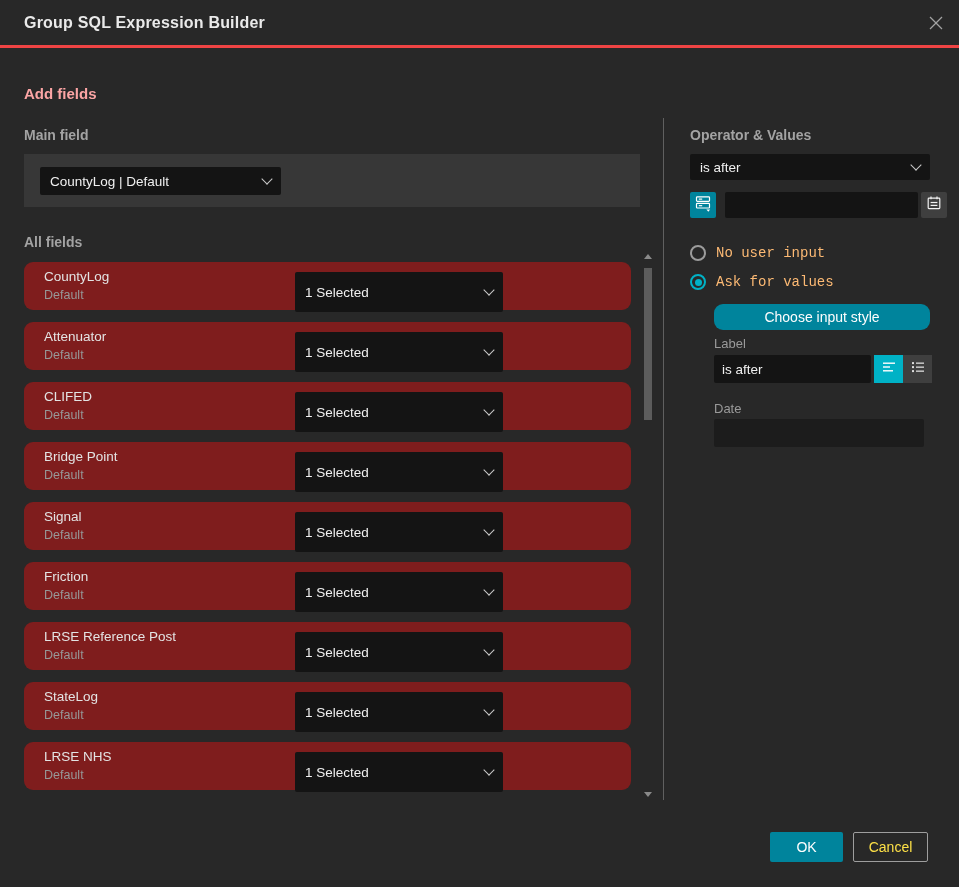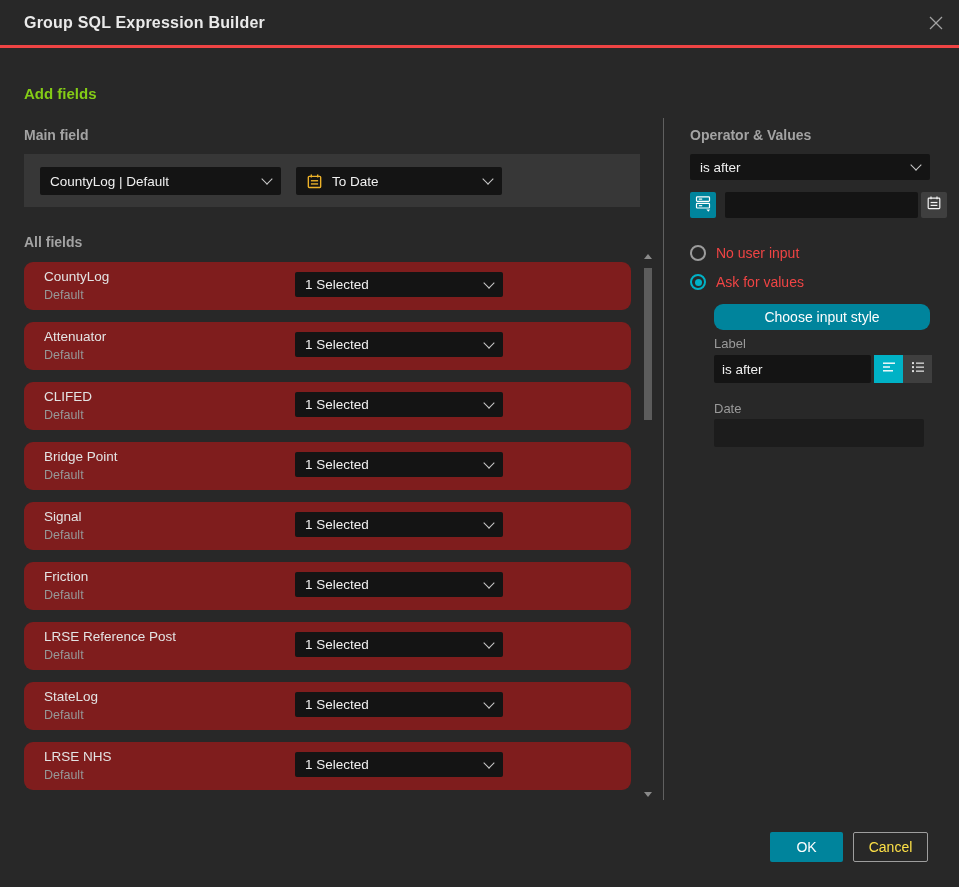--- a/index.html
+++ b/index.html
@@ -5,38 +5,38 @@
   html,body{margin:0;padding:0;background:#1f1f1f;}
   body{font-family:"Liberation Sans",sans-serif;}
   #dialog{position:relative;width:959px;height:887px;background:#282828;overflow:hidden;color:#e6e6e6;}
 
   
   .titlebar{position:absolute;top:0;left:0;width:959px;height:48px;border-bottom:3px solid #ef4444;box-sizing:border-box;}
   .title{position:absolute;left:24px;top:14px;font-size:16px;font-weight:700;color:#eaeaea;letter-spacing:.2px;}
   .close-btn{position:absolute;right:13px;top:15px;width:20px;height:20px;display:flex;align-items:center;justify-content:center;cursor:pointer;}
 
   
-  .h-addfields{position:absolute;left:24px;top:85px;font-size:15px;font-weight:700;color:#84cc16;}
+  .h-addfields{position:absolute;left:24px;top:85px;font-size:15px;font-weight:700;color:#fca5a5;}
   .sub-label{position:absolute;font-size:14px;font-weight:700;color:#a3a3a3;}
 
   
   .main-panel{position:absolute;left:24px;top:154px;width:616px;height:53px;background:#373737;}
   .dd{display:flex;align-items:center;background:#141414;border-radius:2px;padding:0 10px;box-sizing:border-box;cursor:pointer;}
   .dd-label{flex:1;font-size:13.5px;color:#f0f0f0;white-space:nowrap;overflow:hidden;}
   .chev{width:7px;height:7px;border-right:1.6px solid #c9c9c9;border-bottom:1.6px solid #c9c9c9;transform:rotate(45deg);margin-top:-4px;flex:none;}
   .dd-main1{position:absolute;left:16px;top:13px;width:241px;height:28px;}
   .dd-main2{position:absolute;left:272px;top:13px;width:206px;height:28px;}
   .dd-icon{margin-right:9px;display:flex;flex:none;}
 
   
   .list{position:absolute;left:24px;top:262px;width:607px;}
   .field-row{position:relative;height:48px;background:#7f1d1d;margin-bottom:12px;border-radius:9px;}
   .fr-name{position:absolute;left:20px;top:7px;font-size:13.5px;color:#e3e3e3;}
   .fr-sub{position:absolute;left:20px;top:26px;font-size:12.5px;color:#979797;}
-  .fr-dd{position:absolute;left:271px;top:10px;width:208px;height:25px;}
+  .fr-dd{position:absolute;left:271px;top:10px;width:208px;height:40px;}
 
   
   .scrollbar{position:absolute;left:640px;top:250px;width:16px;height:552px;}
   .scroll-up{position:absolute;top:4px;left:4px;width:0;height:0;border-left:4px solid transparent;border-right:4px solid transparent;border-bottom:5px solid #8a8a8a;cursor:pointer;}
   .scroll-thumb{position:absolute;top:18px;left:4px;width:8px;height:152px;background:#5c5c5c;cursor:grab;}
   .scroll-down{position:absolute;bottom:5px;left:4px;width:0;height:0;border-left:4px solid transparent;border-right:4px solid transparent;border-top:5px solid #8a8a8a;cursor:pointer;}
 
   .v-divider{position:absolute;left:663px;top:118px;width:1px;height:682px;background:#606060;}
 
   
@@ -44,21 +44,21 @@
   .value-row{position:absolute;left:690px;top:192px;width:240px;height:26px;display:flex;align-items:stretch;}
   .values-btn{width:26px;background:var(--accent,#00849c);display:flex;align-items:center;justify-content:center;border-radius:2px;flex:none;cursor:pointer;}
   .value-input{flex:1;margin-left:9px;background:#141414;border:none;outline:none;color:#f0f0f0;font-size:13.5px;padding:0 8px;border-radius:2px;font-family:"Liberation Sans",sans-serif;}
   .cal-btn{width:26px;margin-left:3px;background:#3f3f3f;display:flex;align-items:center;justify-content:center;border-radius:2px;flex:none;cursor:pointer;}
 
   .radio-row{position:absolute;left:690px;display:flex;align-items:center;gap:10px;cursor:pointer;}
   .radio-outer{width:16px;height:16px;border:2px solid #9c9c9c;border-radius:50%;box-sizing:border-box;display:flex;align-items:center;justify-content:center;flex:none;}
   .radio-row.selected .radio-outer{border-color:var(--accent-bright,#00b2c6);}
   .radio-dot{width:7px;height:7px;border-radius:50%;background:transparent;}
   .radio-row.selected .radio-dot{background:var(--accent-bright,#00b2c6);}
-  .radio-label{font-size:14px;color:#ef4444;}
+  .radio-label{font-size:14px;color:#fdba74;font-family:Liberation Mono, monospace;}
 
   .choose-btn{position:absolute;left:714px;top:304px;width:216px;height:26px;background:var(--accent,#00849c);border-radius:9px;display:flex;align-items:center;justify-content:center;font-size:14px;color:#fdfdfd;cursor:pointer;}
 
   .mini-label{position:absolute;font-size:13px;color:#9a9a9a;}
   .label-row{position:absolute;left:714px;top:355px;width:216px;height:28px;display:flex;align-items:stretch;}
   .label-input{width:141px;background:#141414;border:none;outline:none;color:#f0f0f0;font-size:13.5px;padding:0 8px;border-radius:2px;font-family:"Liberation Sans",sans-serif;}
   .toggle-group{display:flex;margin-left:3px;}
   .toggle{width:29px;display:flex;align-items:center;justify-content:center;background:#3f3f3f;cursor:pointer;}
   .toggle.active{background:var(--accent-bright,#00a9bd);}
   .hint-input{position:absolute;left:714px;top:419px;width:210px;height:28px;background:#1c1c1c;border:none;outline:none;color:#e8e8e8;font-size:13.5px;padding:0 8px;box-sizing:border-box;border-radius:2px;font-family:"Liberation Sans",sans-serif;}
@@ -85,35 +85,20 @@
       </span>
     </div>
   </div>
 
   <div class="h-addfields">Add fields</div>
 
   <div class="sub-label" style="left:24px;top:127px;">Main field</div>
   <div class="main-panel">
     <div class="dd dd-main1">
       <span class="dd-label">CountyLog | Default</span>
-      <span class="chev"></span>
-    </div>
-    <div class="dd dd-main2">
-      <span class="dd-icon">
-        <svg width="17" height="17" viewBox="0 0 16 16">
-            <g stroke="#EDB229" stroke-width="1.3" fill="none">
-              <rect x="2.2" y="3.2" width="11.6" height="10.4" rx="0.8"></rect>
-              <line x1="5" y1="1.4" x2="5" y2="4.2"></line>
-              <line x1="11" y1="1.4" x2="11" y2="4.2"></line>
-              <line x1="4.6" y1="7.3" x2="11.4" y2="7.3"></line>
-              <line x1="4.6" y1="10.3" x2="11.4" y2="10.3"></line>
-            </g>
-          </svg>
-      </span>
-      <span class="dd-label">To Date</span>
       <span class="chev"></span>
     </div>
   </div>
 
   <div class="sub-label" style="left:24px;top:234px;">All fields</div>
   <div class="list">
   <div class="field-row">
     <div class="fr-name">CountyLog</div>
     <div class="fr-sub">Default</div>
     <div class="dd fr-dd">

